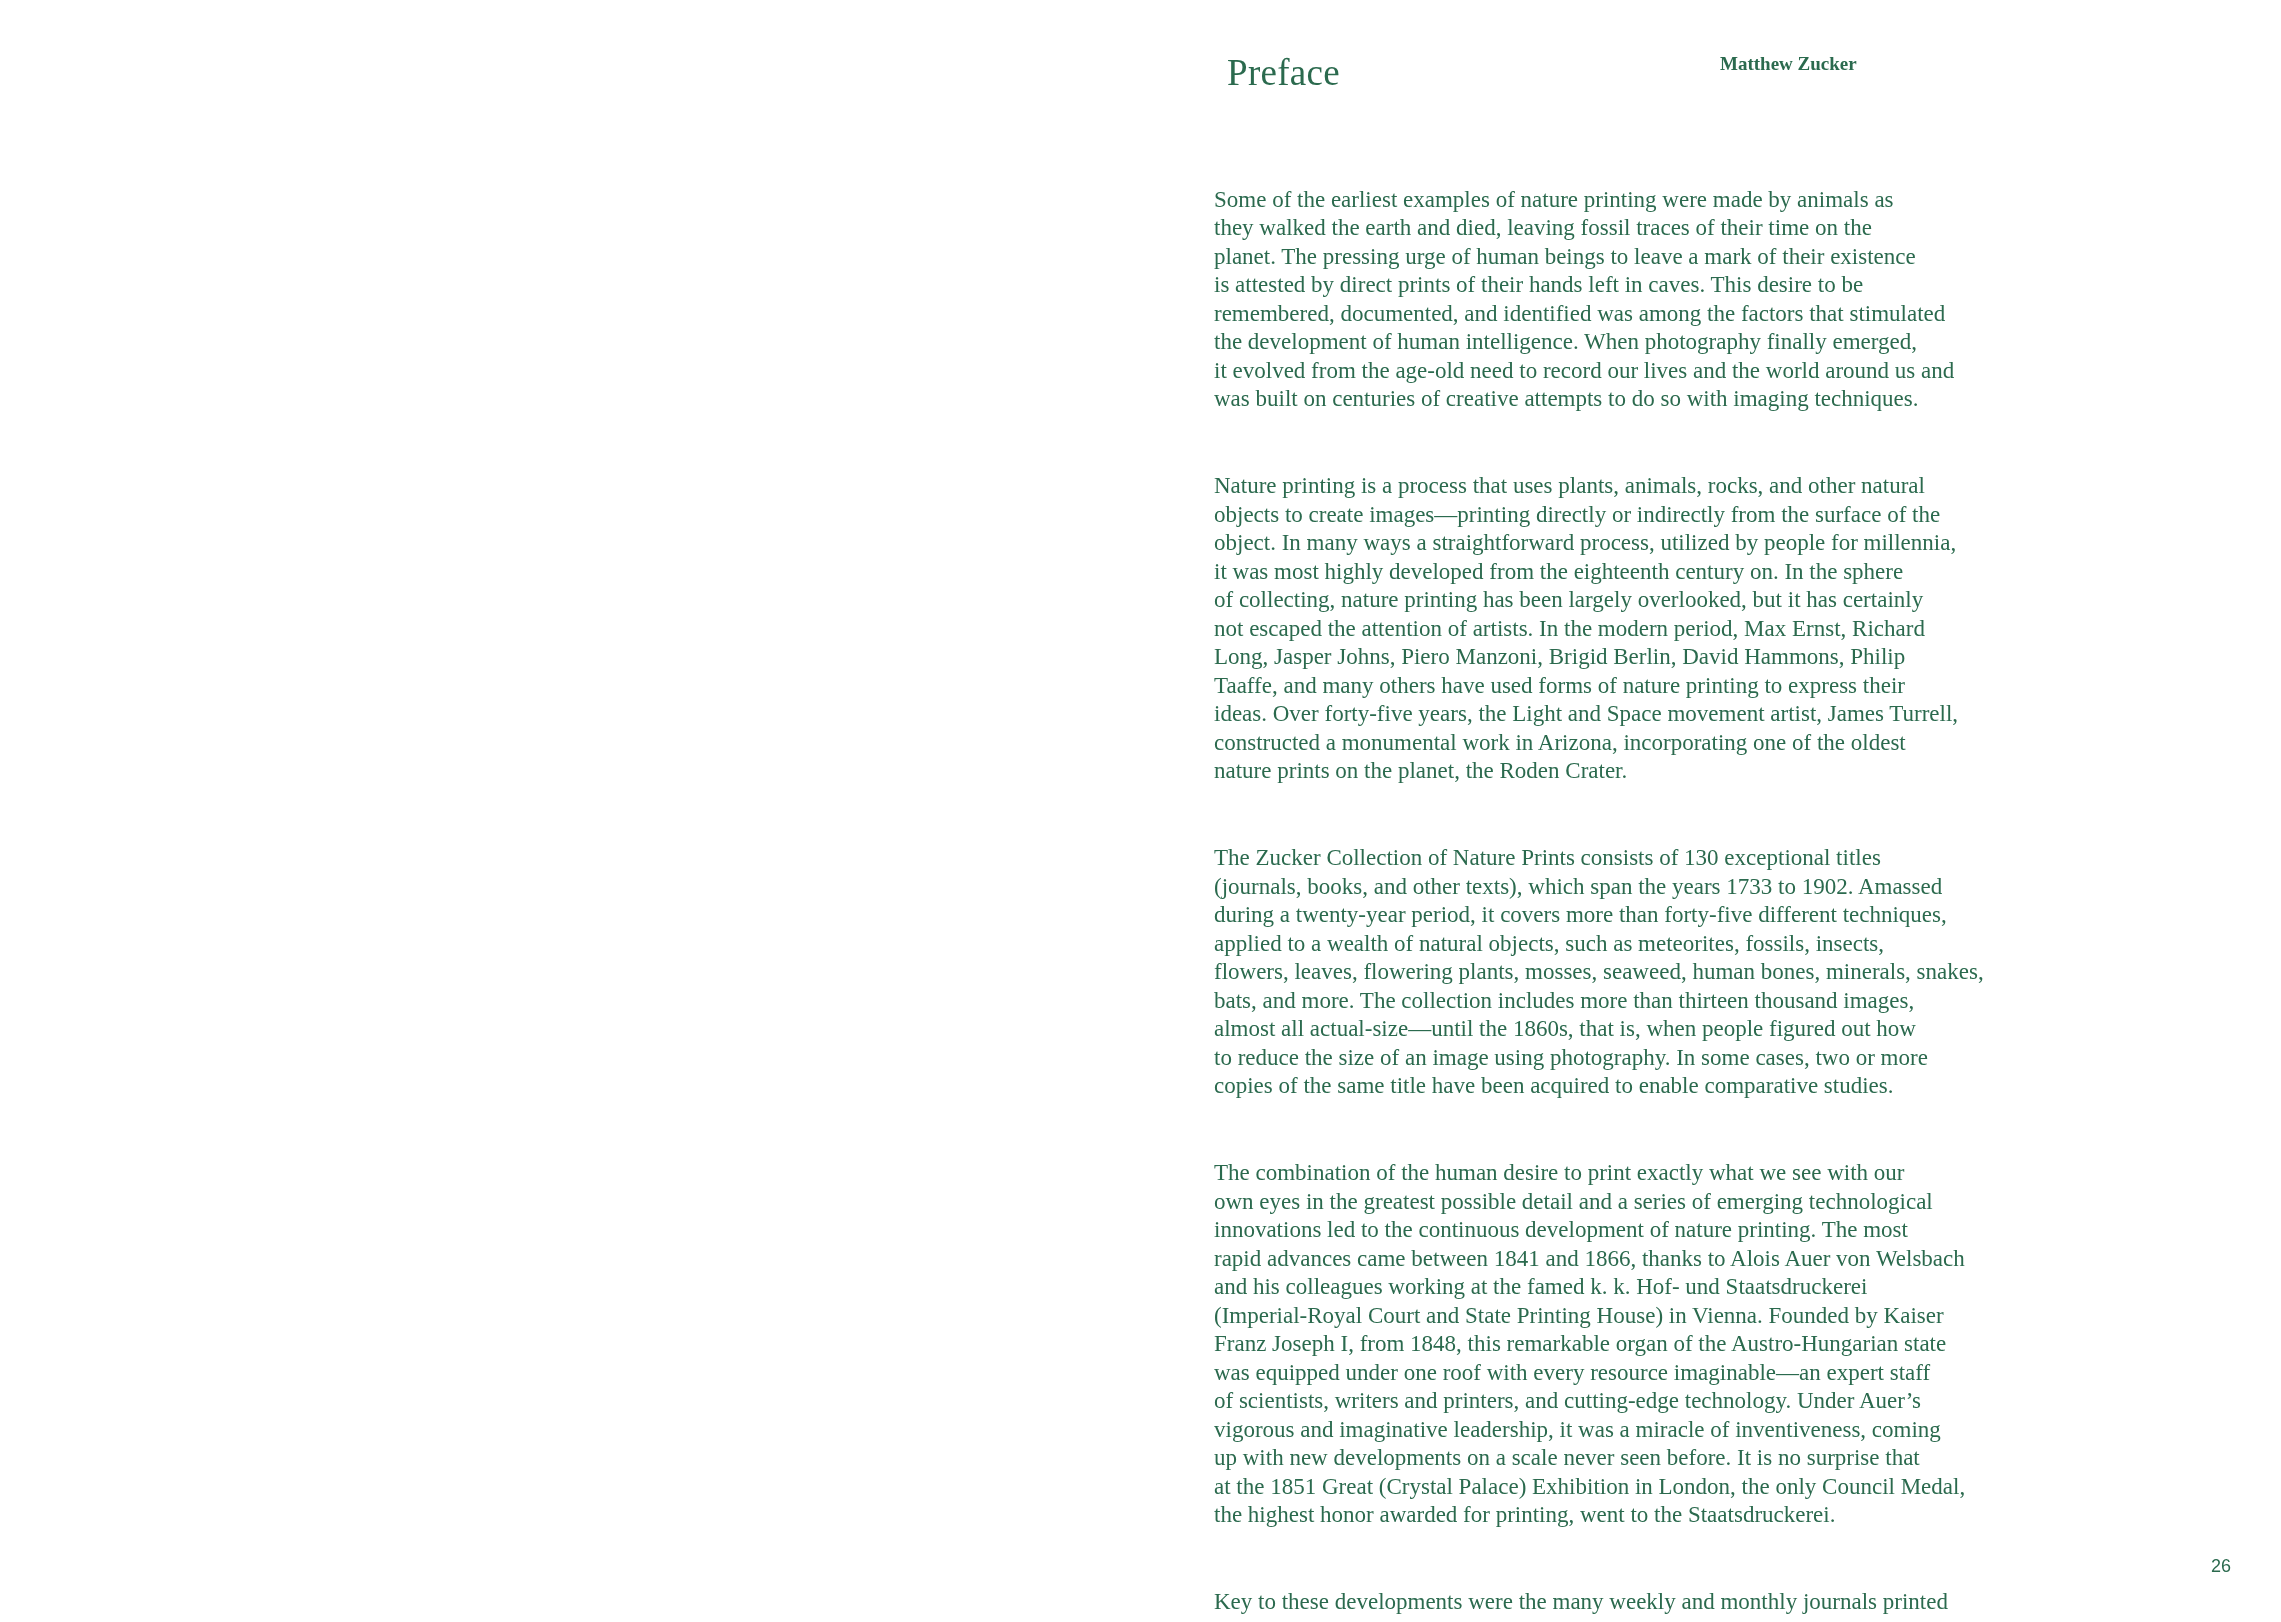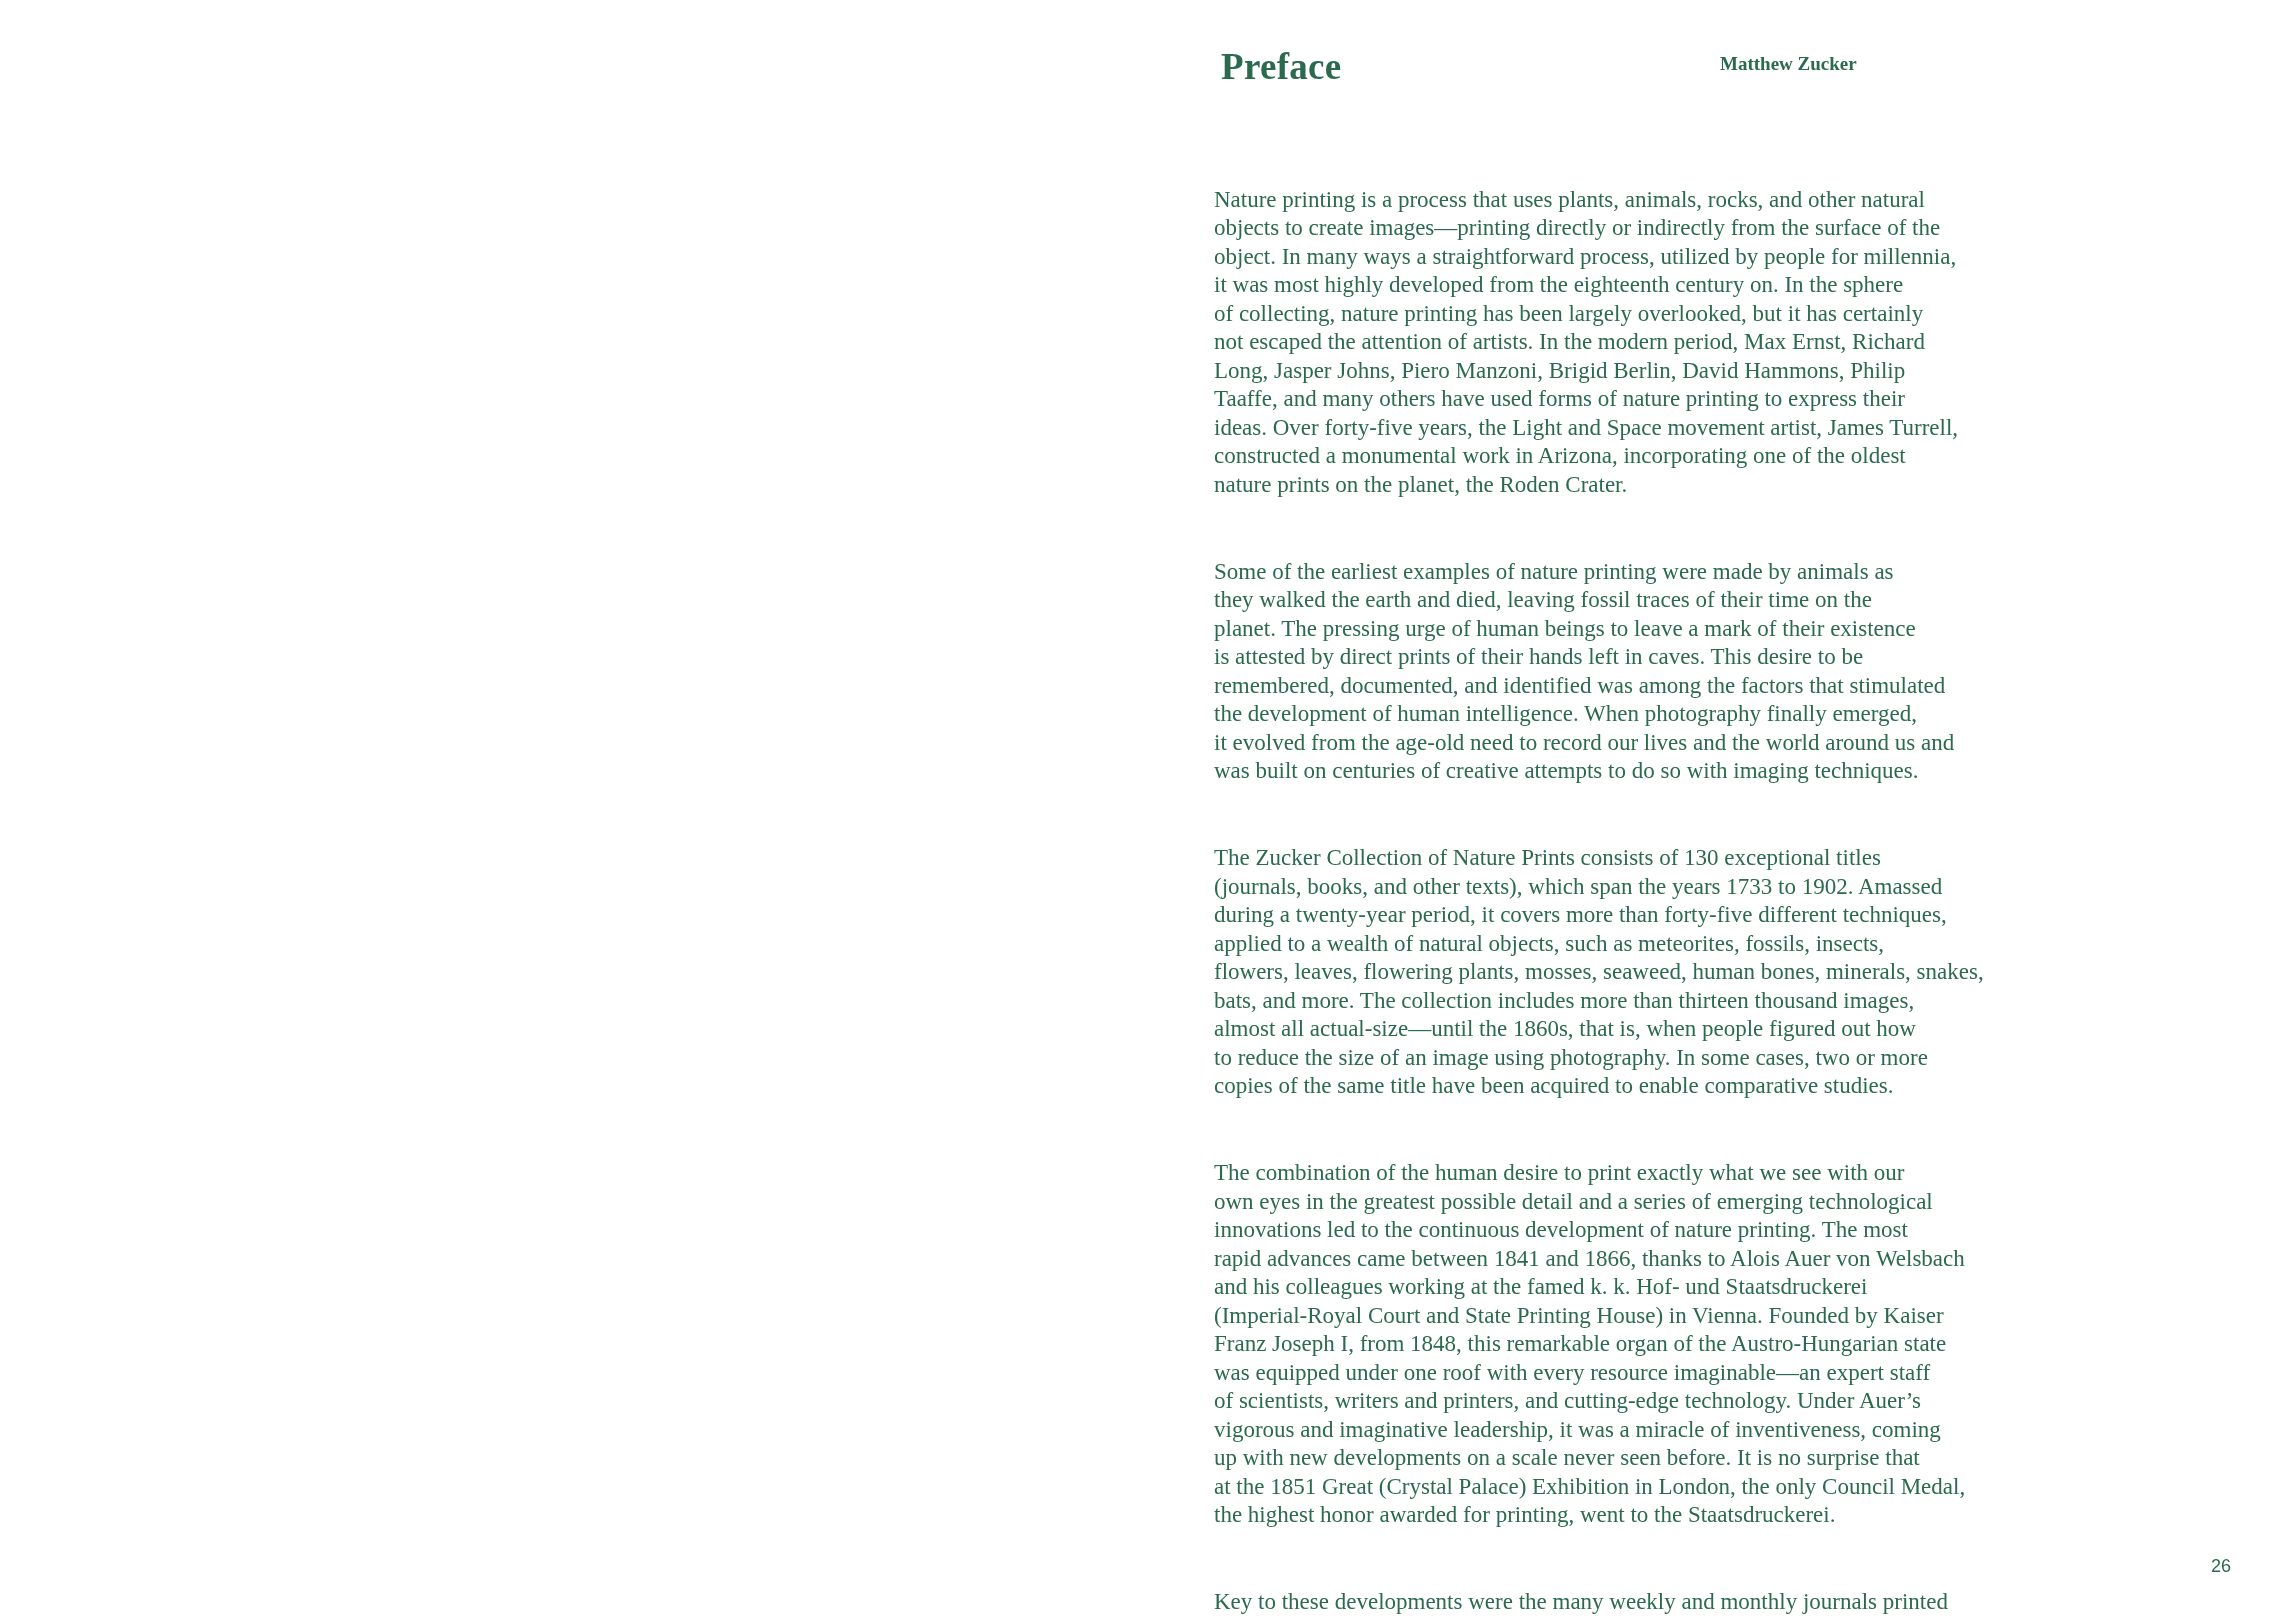--- a/index.html
+++ b/index.html
@@ -23,23 +23,23 @@
     top:160px;
     font-family:"Liberation Sans", sans-serif;
     font-size:16px;
     line-height:21.4px;
     color:var(--text-green);
   }
   .page-title{
     position:absolute;
     left:1213px;
     top:37px;
-    margin:8px;
+    margin:14px;
     font-size:37px;
-    font-weight:700;
+    font-weight:400;
     line-height:normal;
     letter-spacing:0.3px;
     color:var(--text-green);
   }
   .author-name{
     position:absolute;
     left:1720px;
     top:53px;
     font-size:19px;
     line-height:normal;
@@ -74,39 +74,39 @@
 <body>
 
 <div class="spread">
 
 
   <h1 class="page-title">Preface</h1>
 
   <div class="author-name">Matthew Zucker</div>
 
   <main class="body-text">
+    <p>Some of the earliest examples of nature printing were made by animals as
+they walked the earth and died, leaving fossil traces of their time on the
+planet. The pressing urge of human beings to leave a mark of their existence
+is attested by direct prints of their hands left in caves. This desire to be
+remembered, documented, and identified was among the factors that stimulated
+the development of human intelligence. When photography finally emerged,
+it evolved from the age-old need to record our lives and the world around us and
+was built on centuries of creative attempts to do so with imaging techniques.</p>
     <p>Nature printing is a process that uses plants, animals, rocks, and other natural
 objects to create images—printing directly or indirectly from the surface of the
 object. In many ways a straightforward process, utilized by people for millennia,
 it was most highly developed from the eighteenth century on. In the sphere
 of collecting, nature printing has been largely overlooked, but it has certainly
 not escaped the attention of artists. In the modern period, Max Ernst, Richard
 Long, Jasper Johns, Piero Manzoni, Brigid Berlin, David Hammons, Philip
 Taaffe, and many others have used forms of nature printing to express their
 ideas. Over forty-five years, the Light and Space movement artist, James Turrell,
 constructed a monumental work in Arizona, incorporating one of the oldest
 nature prints on the planet, the Roden Crater.</p>
-    <p>Some of the earliest examples of nature printing were made by animals as
-they walked the earth and died, leaving fossil traces of their time on the
-planet. The pressing urge of human beings to leave a mark of their existence
-is attested by direct prints of their hands left in caves. This desire to be
-remembered, documented, and identified was among the factors that stimulated
-the development of human intelligence. When photography finally emerged,
-it evolved from the age-old need to record our lives and the world around us and
-was built on centuries of creative attempts to do so with imaging techniques.</p>
     <p>The Zucker Collection of Nature Prints consists of 130 exceptional titles
 (journals, books, and other texts), which span the years 1733 to 1902. Amassed
 during a twenty-year period, it covers more than forty-five different techniques,
 applied to a wealth of natural objects, such as meteorites, fossils, insects,
 flowers, leaves, flowering plants, mosses, seaweed, human bones, minerals, snakes,
 bats, and more. The collection includes more than thirteen thousand images,
 almost all actual-size—until the 1860s, that is, when people figured out how
 to reduce the size of an image using photography. In some cases, two or more
 copies of the same title have been acquired to enable comparative studies.</p>
     <p>The combination of the human desire to print exactly what we see with our

